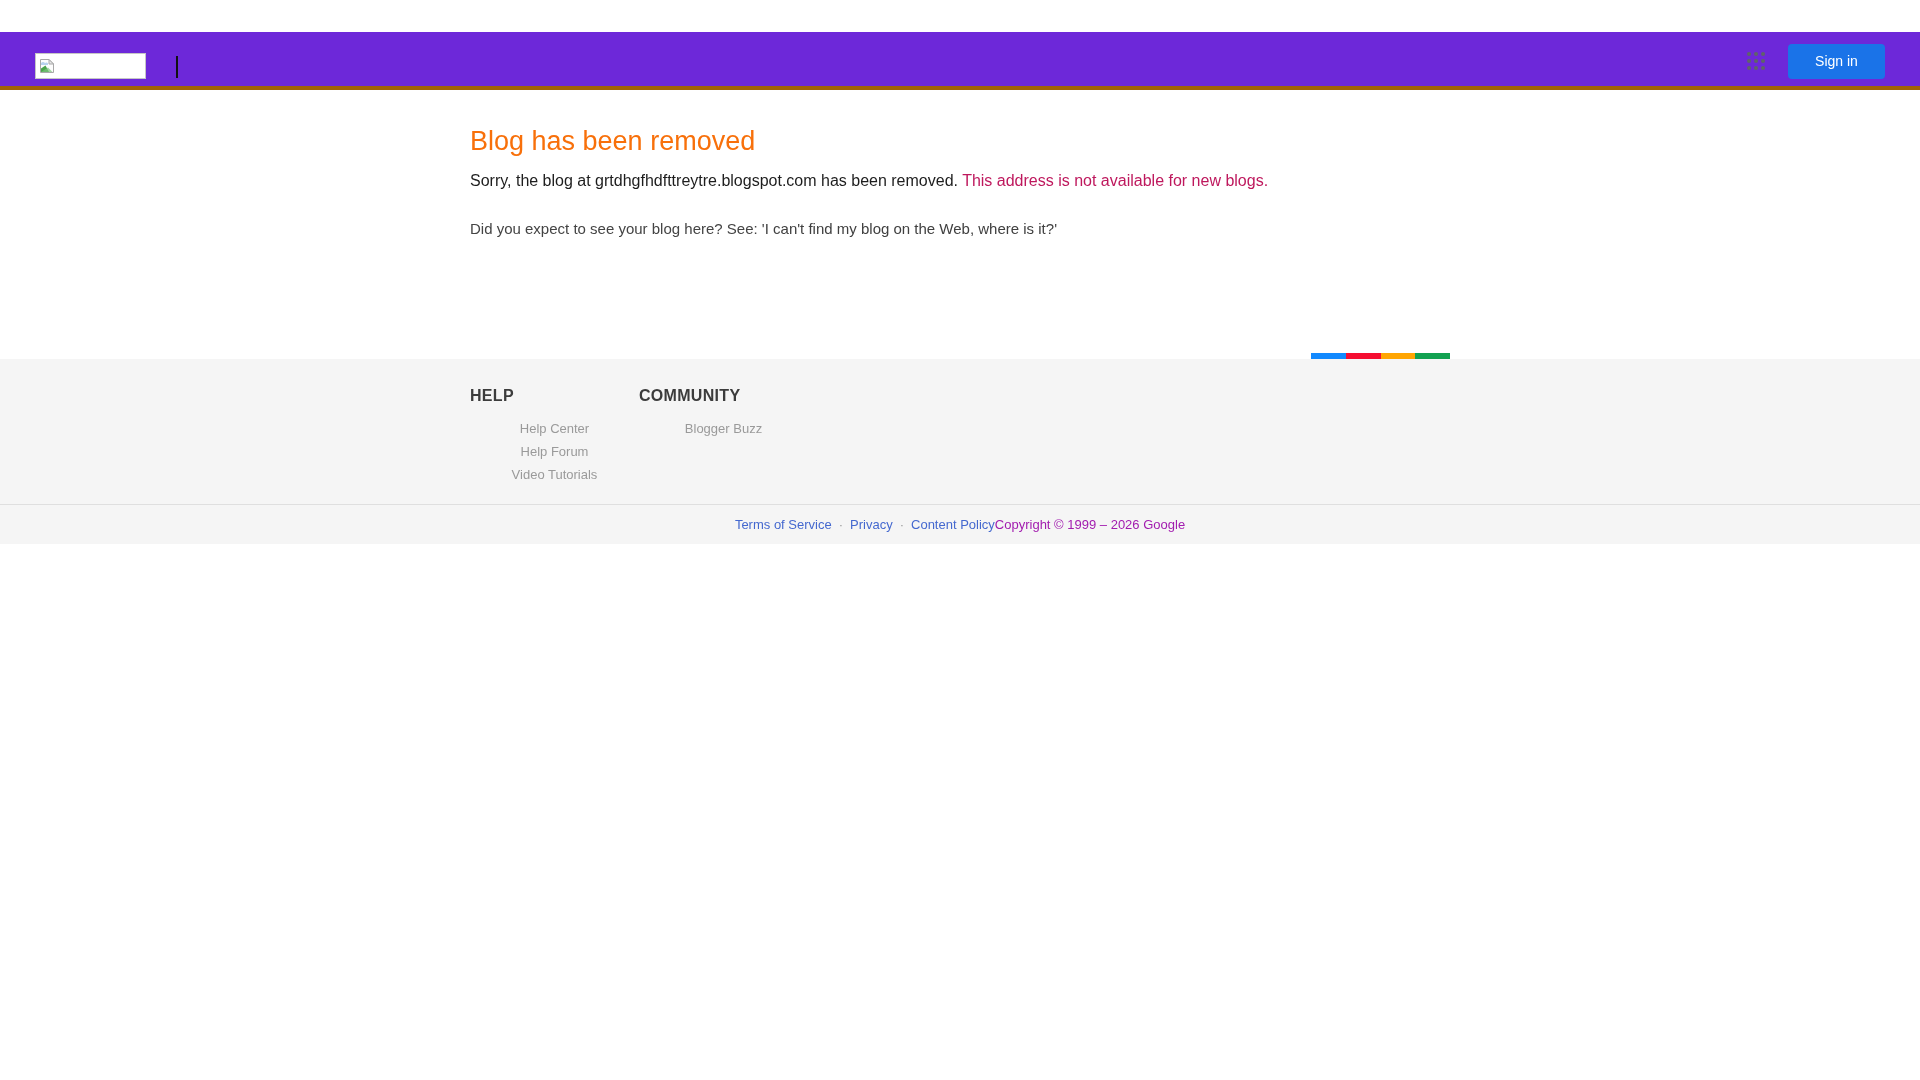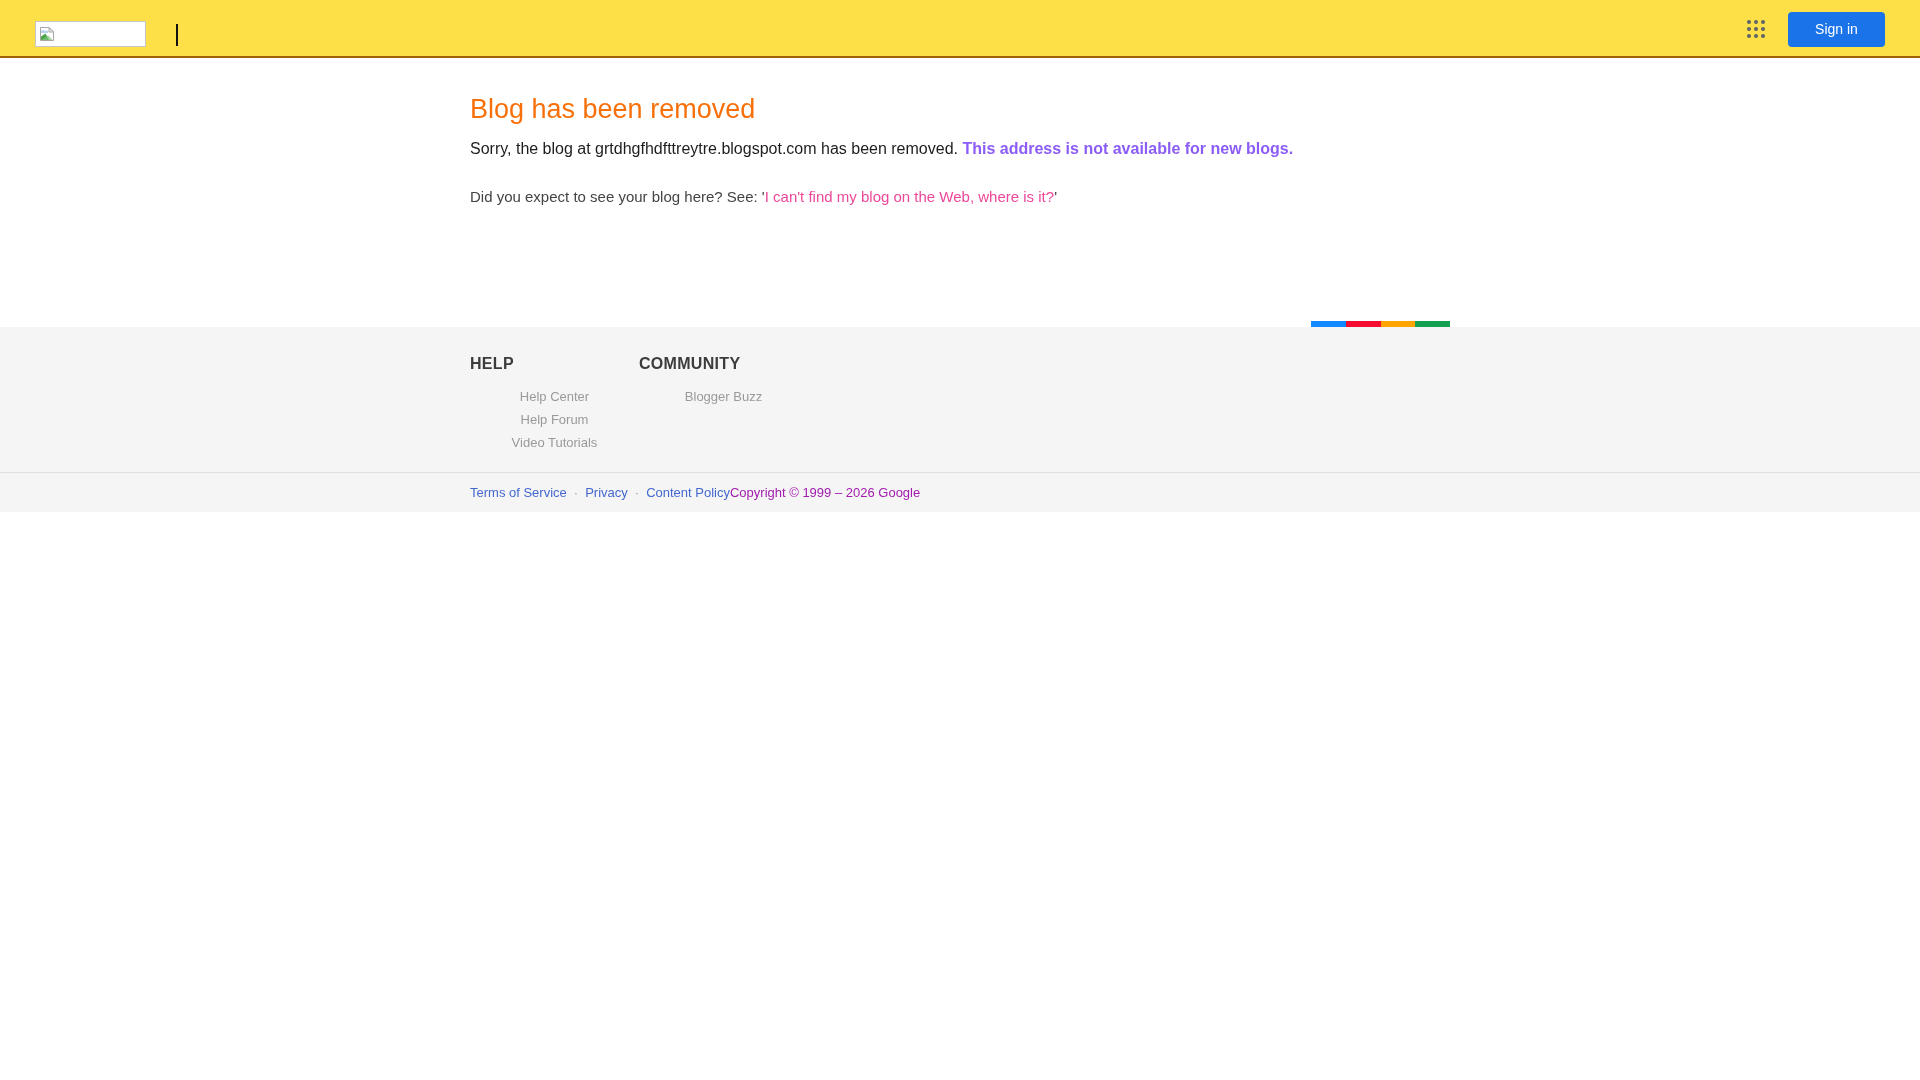--- a/index.html
+++ b/index.html
@@ -10,22 +10,23 @@
     width: 100%;
     font-family: "Liberation Sans", "DejaVu Sans", sans-serif;
     -webkit-font-smoothing: antialiased;
   }
   .wrapper { width: 980px; margin: 0 auto; }
 
   
   .header {
     position: relative;
     height: 58px;
-    background: #fde047;
-    border-bottom: 2px solid #a16207;
+    background: #6d28d9;
+    border-bottom: 4px solid #a16207;
+    margin-top: 32px;
   }
   .logo-box {
     position: absolute;
     left: 35px; top: 21px;
     width: 111px; height: 26px;
     background: #ffffff;
     border: 1px solid #c6c6c6;
     display: block;
     text-decoration: none;
   }
@@ -64,21 +65,21 @@
   
   .main { padding-top: 36px; }
   .page-title {
     margin: 0;
     font-size: 27px;
     font-weight: 400;
     line-height: 30px;
     color: #f8700a;
   }
   .msg { margin: 14px 0 0; font-size: 16px; line-height: 21px; color: #1d1d1d; }
-  .msg .secondary { color: #8b5cf6; font-weight: bold; }
+  .msg .secondary { color: #be185d; }
   .question { margin: 28px 0 0; font-size: 15px; line-height: 20px; color: #444444; }
   .question a { color: #4472d8; text-decoration: none; }
 
   
   .rainbow-row { margin-top: 114px; display: flex; justify-content: flex-end; }
   .rainbow { display: flex; width: 139px; height: 6px; }
   .rainbow span { flex: 1 1 auto; height: 6px; }
 
   
   .footer-main {
@@ -102,21 +103,21 @@
 
   .footer-legal {
     background: #f5f5f5;
     border-top: 1px solid #dfdfdf;
     height: 40px;
   }
   .footer-legal .wrapper {
     height: 100%;
     display: flex;
     align-items: center;
-    justify-content: flex-start;
+    justify-content: center;
     font-size: 13px;
   }
   .legal-links a { color: #4468cf; text-decoration: none; }
   .legal-links .sep { color: #9a9a9a; margin: 0 7px; }
   .copyright { color: #a21caf; }
 </style>
 </head>
 <body>
 
 <div class="header">
@@ -143,21 +144,21 @@
         <span></span>
     </div>
     <button class="signin-btn" style="background: rgb(26, 115, 232);">Sign in</button>
   </div>
 </div>
 
 <div class="main">
   <div class="wrapper">
     <h1 class="page-title" style="color: rgb(248, 112, 10);">Blog has been removed</h1>
     <p class="msg"><span>Sorry, the blog at grtdhgfhdfttreytre.blogspot.com has been removed.</span> <span class="secondary">This address is not available for new blogs.</span></p>
-    <p class="question"><span>Did you expect to see your blog here? See: '</span><a href="#" style="color: #ec4899;">I can't find my blog on the Web, where is it?</a><span>'</span></p>
+    <p class="question"><span>Did you expect to see your blog here? See: '</span><a href="#" style="color: #404040;">I can't find my blog on the Web, where is it?</a><span>'</span></p>
     <div class="rainbow-row">
       <div class="rainbow">
         <span style="background: rgb(18, 137, 254);"></span>
         <span style="background: rgb(245, 13, 49);"></span>
         <span style="background: rgb(255, 165, 2);"></span>
         <span style="background: rgb(18, 161, 80);"></span>
       </div>
     </div>
   </div>
 </div>

